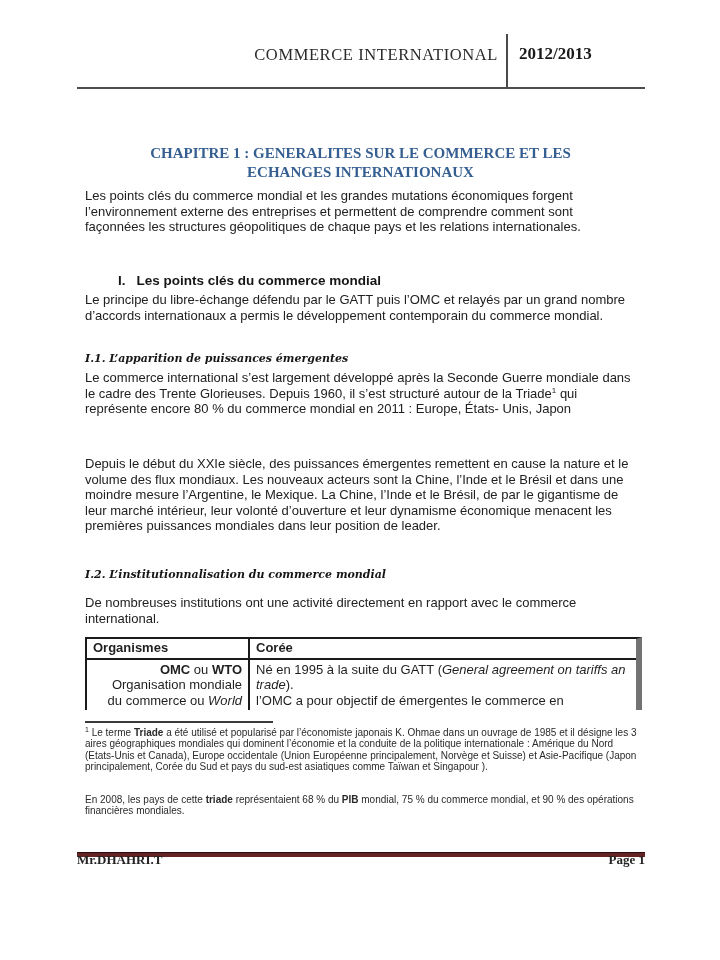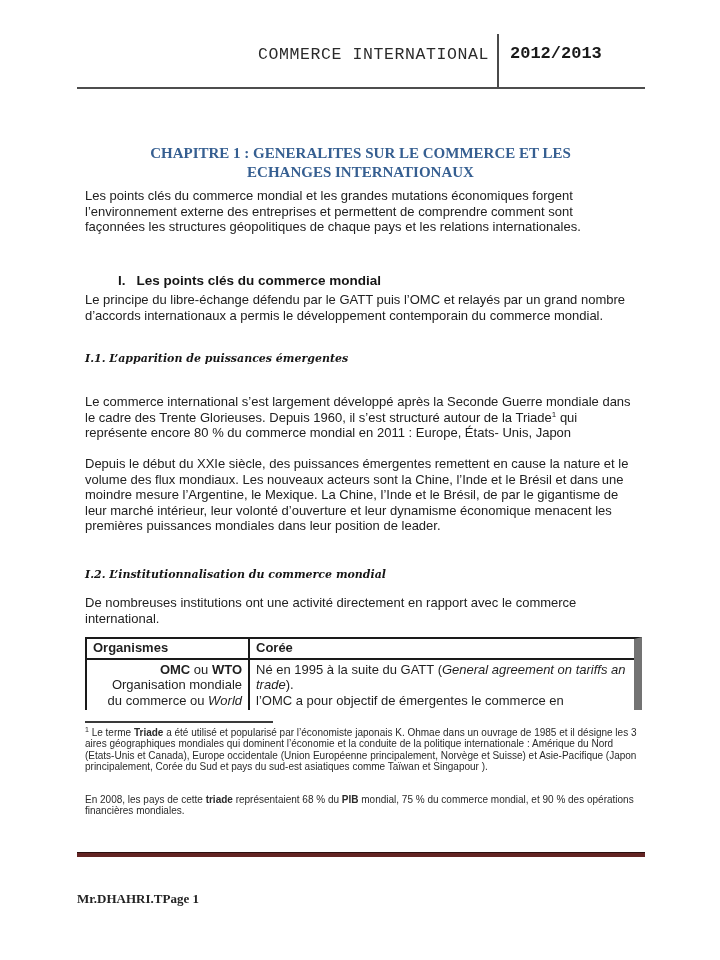--- a/index.html
+++ b/index.html
@@ -5,71 +5,71 @@
   html,body{margin:0;padding:0;background:#ffffff;}
   .page{
     position:relative;
     width:720px;height:960px;
     background:#ffffff;
     overflow:hidden;
     font-family:"Liberation Sans",sans-serif;
     color:#1f1f1f;
   }
   
-  .doc-header{position:absolute;top:34px;left:63px;width:568px;height:54px;
-    font-family:Liberation Mono, monospace;}
+  .doc-header{position:absolute;top:34px;left:72px;width:568px;height:54px;
+    font-family:Liberation Serif, serif;}
   .doc-header-title{position:absolute;right:142px;top:11px;font-size:16.5px;
     letter-spacing:0.6px;color:#2b2b2b;font-weight:500;white-space:nowrap;}
   .doc-header-divider{position:absolute;left:434px;top:0;height:54px;width:2px;background:#4a4a4a;}
   .doc-header-year{position:absolute;left:447px;top:10px;font-size:17px;font-weight:bold;color:#1a1a1a;white-space:nowrap;}
   .header-rule{position:absolute;top:87px;left:77px;width:568px;height:2px;background:#4d4d4d;}
   
   .chapter-title{position:absolute;top:144px;left:108px;width:505px;margin:0;
     font-family:"Liberation Serif",serif;font-size:15px;line-height:19px;
     font-weight:bold;text-align:center;color:#365F91;}
   
   .body-text{position:absolute;left:85px;width:551px;margin:0;
     font-size:13px;line-height:15.5px;color:#212121;}
   .pos-intro{top:188px;}
   .pos-p2{top:292px;}
-  .pos-p3{top:394px;}
+  .pos-p3{top:370px;}
   .pos-p4{top:456px;}
   .pos-p5{top:595px;}
   .fn-ref{font-size:8px;line-height:0;}
   
   .list-heading{position:absolute;left:85px;width:551px;margin:8px;padding-left:25px;
     font-size:13.5px;font-weight:bold;color:#161616;}
   .pos-h1{top:265px;}
   .list-heading .lbl{margin-left:11px;}
   .sub-heading{position:absolute;left:85px;width:551px;margin:0;
     font-family:"DejaVu Serif",serif;font-style:italic;font-weight:bold;
     font-size:11px;color:#161616;}
   .pos-h11{top:352px;}
   .pos-h12{top:568px;}
   
   .org-table{position:absolute;top:637px;left:85px;width:557px;
-    border-top:2px solid #1a1a1a;border-left:2px solid #1a1a1a;border-right:8px solid #737373;
+    border-top:2px solid #1a1a1a;border-left:2px solid #1a1a1a;border-right:6px solid #737373;
     font-size:13px;line-height:15.5px;box-sizing:border-box;}
   .t-row{display:flex;}
   .t-head{border-bottom:2px solid #1a1a1a;font-weight:bold;}
   .t-cell{padding:1px 6px 2px 6px;box-sizing:border-box;}
   .c-org{width:163px;border-right:2px solid #1a1a1a;flex:none;}
   .c-role{flex:1;}
   .t-body .t-cell{padding-top:2px;}
   .cell-line{min-height:15.5px;text-align:right;}
   
   .fn-sep{position:absolute;top:721px;left:85px;width:188px;height:2px;background:#3a3a3a;}
   .footnote{position:absolute;left:85px;width:553px;margin:0;
     font-size:10px;line-height:11.4px;color:#2a2a2a;}
   .pos-fn1{top:727px;}
   .pos-fn2{top:794px;}
   .footnote sup{font-size:7px;line-height:0;}
   
   .footer-rule{position:absolute;top:852px;left:77px;width:568px;height:4px;background:#632423;border-top:1px solid #2b0f0f;}
-  .doc-footer{position:absolute;top:891px;left:77px;width:568px;display:flex;
+  .doc-footer{position:absolute;top:852px;left:77px;width:568px;display:flex;justify-content:space-between;
     font-family:"Liberation Serif",serif;font-size:13px;font-weight:bold;color:#242424;}
   b{font-weight:bold;}
   i{font-style:italic;}
 </style>
 </head>
 <body>
 
 <div class="page">
 
   <header class="doc-header">

